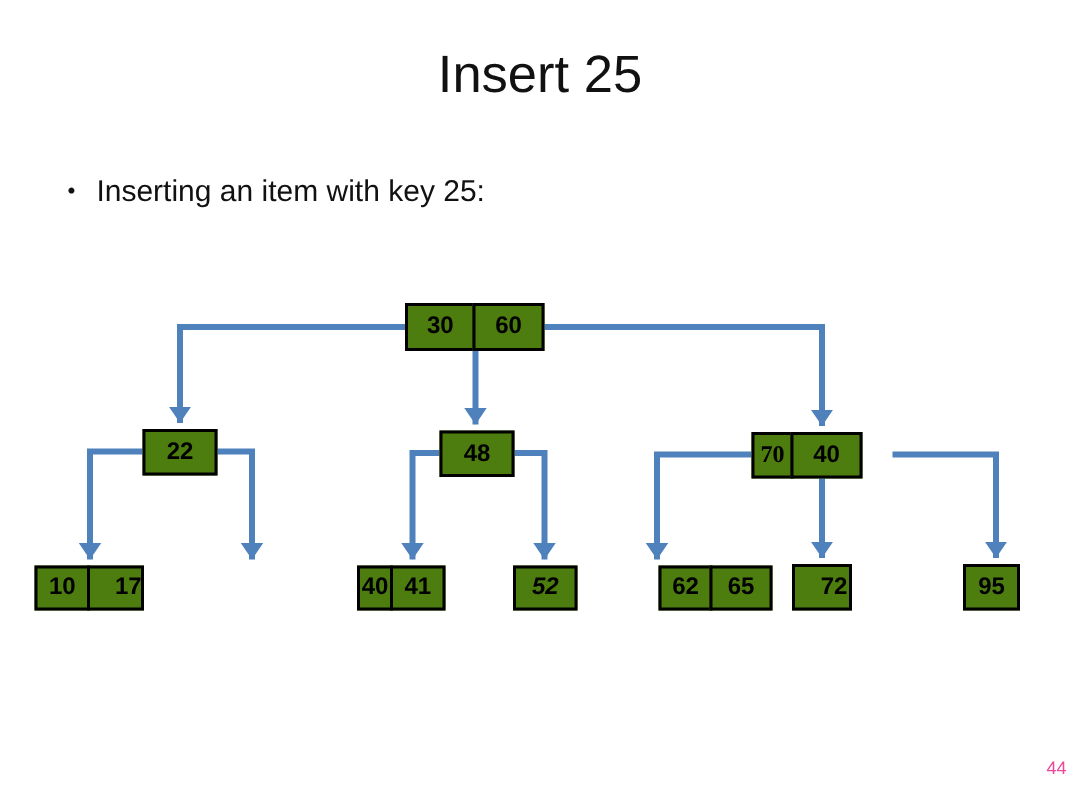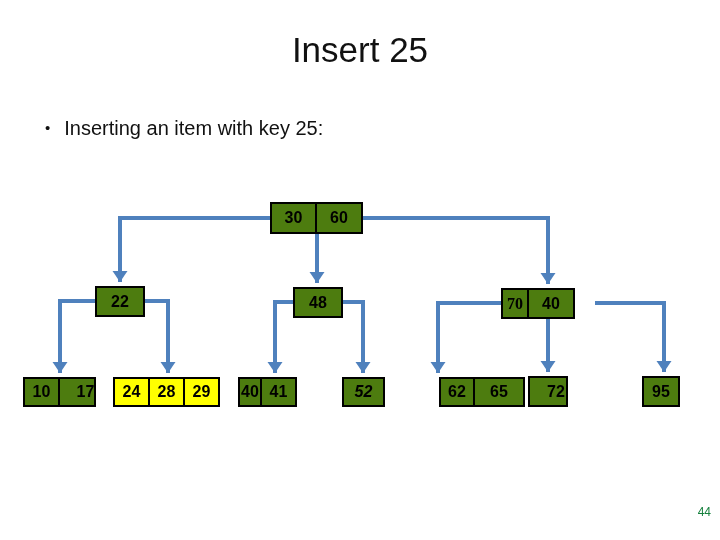--- a/index.html
+++ b/index.html
@@ -53,21 +53,21 @@
     font-weight: bold;
     color: #000000;
   }
   .cell + .cell { margin-left: -2px; }
   .node.highlight .cell { background: #FFFF00; }
 
   .page-number {
     position: absolute;
     top: 505px; right: 9px;
     font-size: 12px;
-    color: #15803d;
+    color: #ec4899;
   }
 </style>
 </head>
 <body>
 
 <div class="slide">
 
   <div class="slide-title">Insert 25</div>
 
   <div class="bullet-line">
@@ -108,35 +108,30 @@
   </div>
   <div class="node" style="left:501px; top:288px;">
     <span class="cell" style="width:28px;font-family:Liberation Serif, serif;">70</span>
     <span class="cell" style="width:48px;">40</span>
   </div>
 
   <div class="node" style="left:23px; top:377px;">
     <span class="cell" style="width:37px; height:30px;">10</span>
     <span class="cell" style="width:38px; height:30px;padding-left:17px;">17</span>
   </div>
-  <div class="node highlight" style="left:113px; top:377px;">
-    <span class="cell" style="width:37px; height:30px;">24</span>
-    <span class="cell" style="width:37px; height:30px;">28</span>
-    <span class="cell" style="width:37px; height:30px;">29</span>
-  </div>
   <div class="node" style="left:238px; top:377px;">
     <span class="cell" style="width:24px; height:30px;">40</span>
     <span class="cell" style="width:37px; height:30px;">41</span>
   </div>
   <div class="node" style="left:342px; top:377px;font-style:italic;">
     <span class="cell" style="width:43px; height:30px;">52</span>
   </div>
   <div class="node" style="left:403px; top:377px;padding-left:36px;">
     <span class="cell" style="width:36px; height:30px;">62</span>
-    <span class="cell" style="width:52px; height:30px;">65</span>
+    <span class="cell" style="width:42px; height:30px;">65</span>
   </div>
   <div class="node" style="left:528px; top:376px;">
     <span class="cell" style="width:40px; height:31px;padding-left:16px;">72</span>
   </div>
   <div class="node" style="left:642px; top:376px;">
     <span class="cell" style="width:38px; height:31px;">95</span>
   </div>
 
   <div class="page-number">44</div>
 </div>

